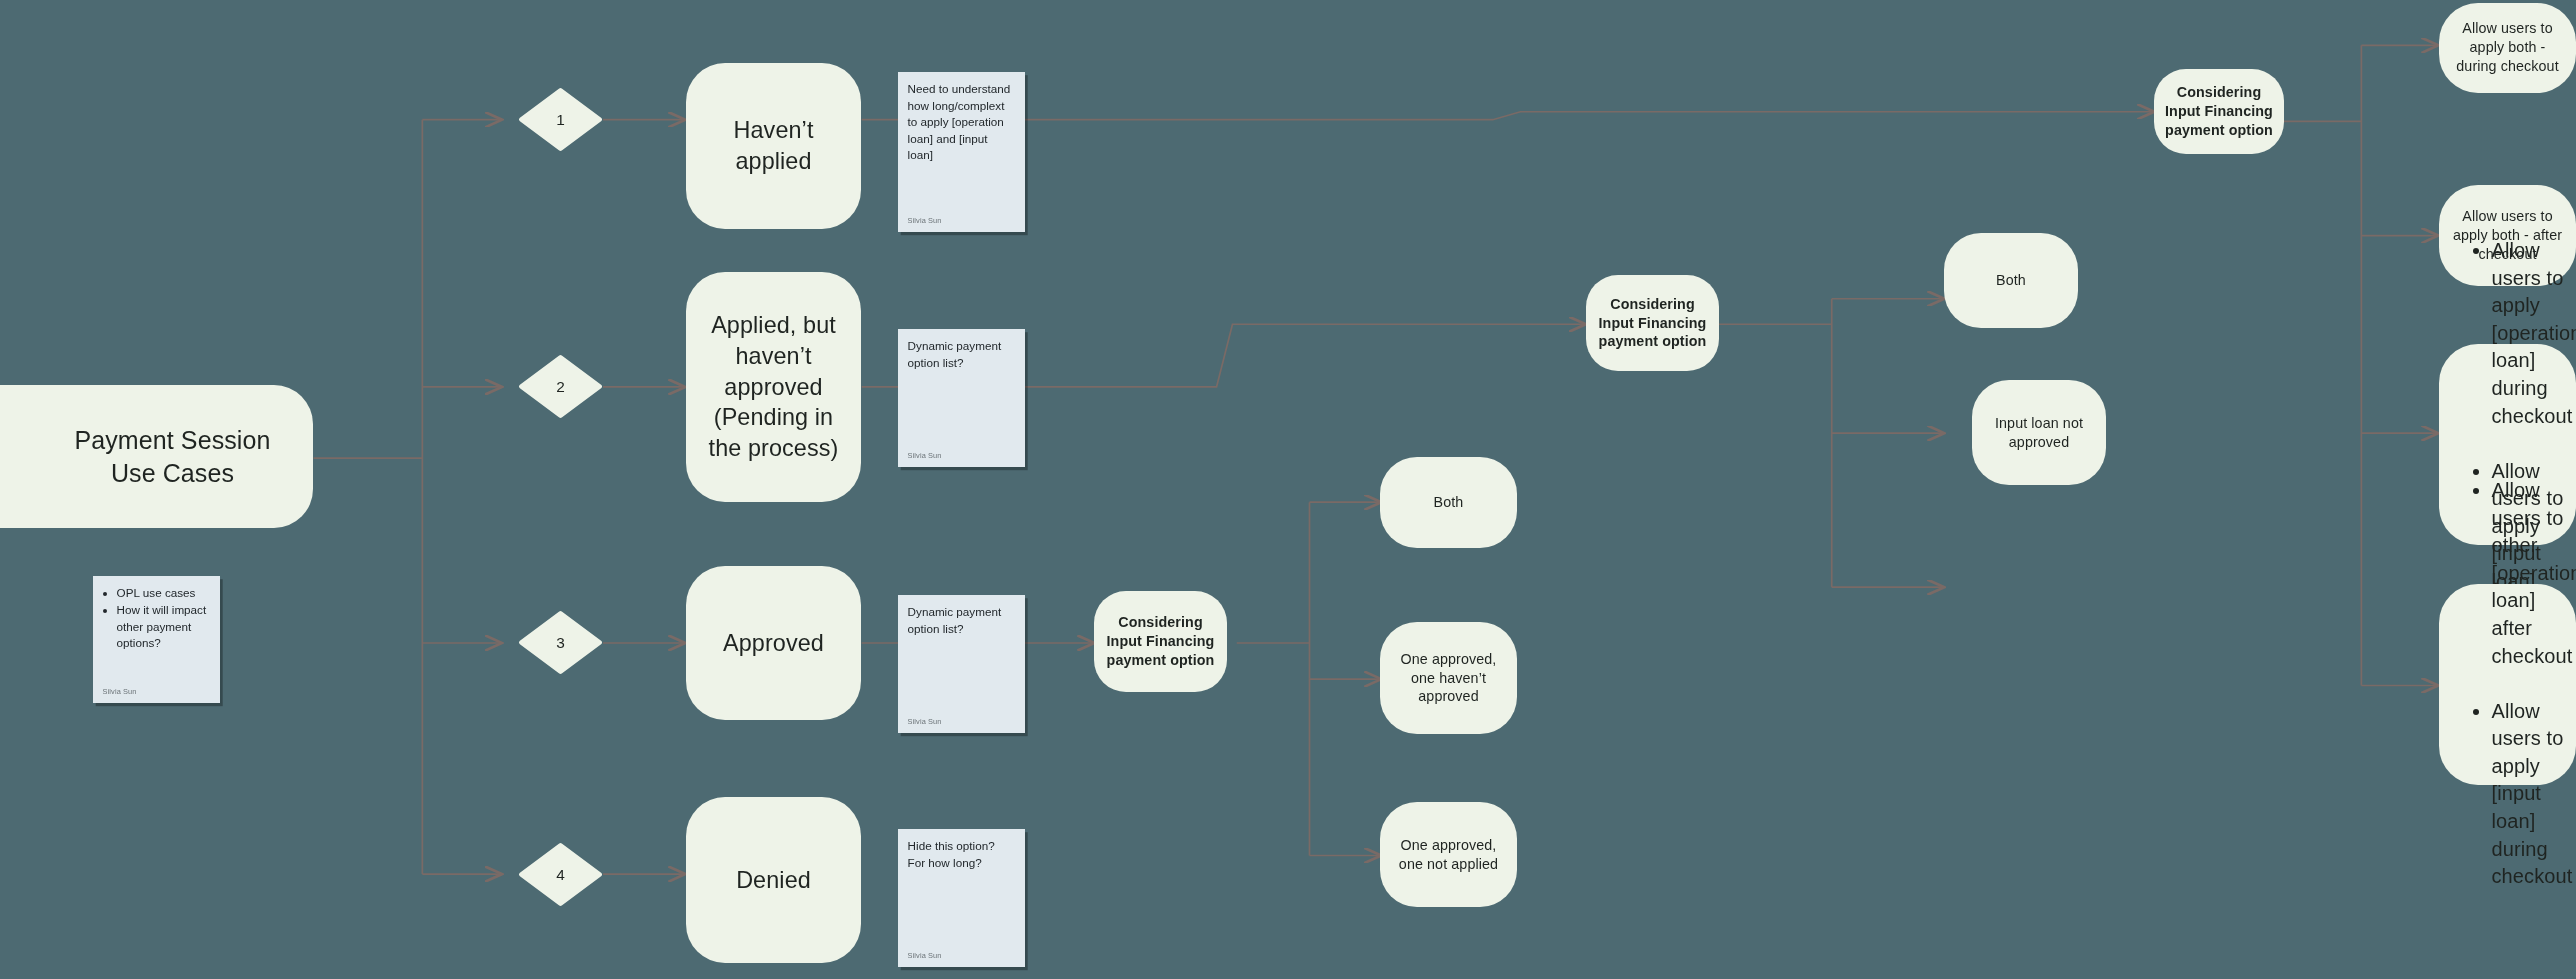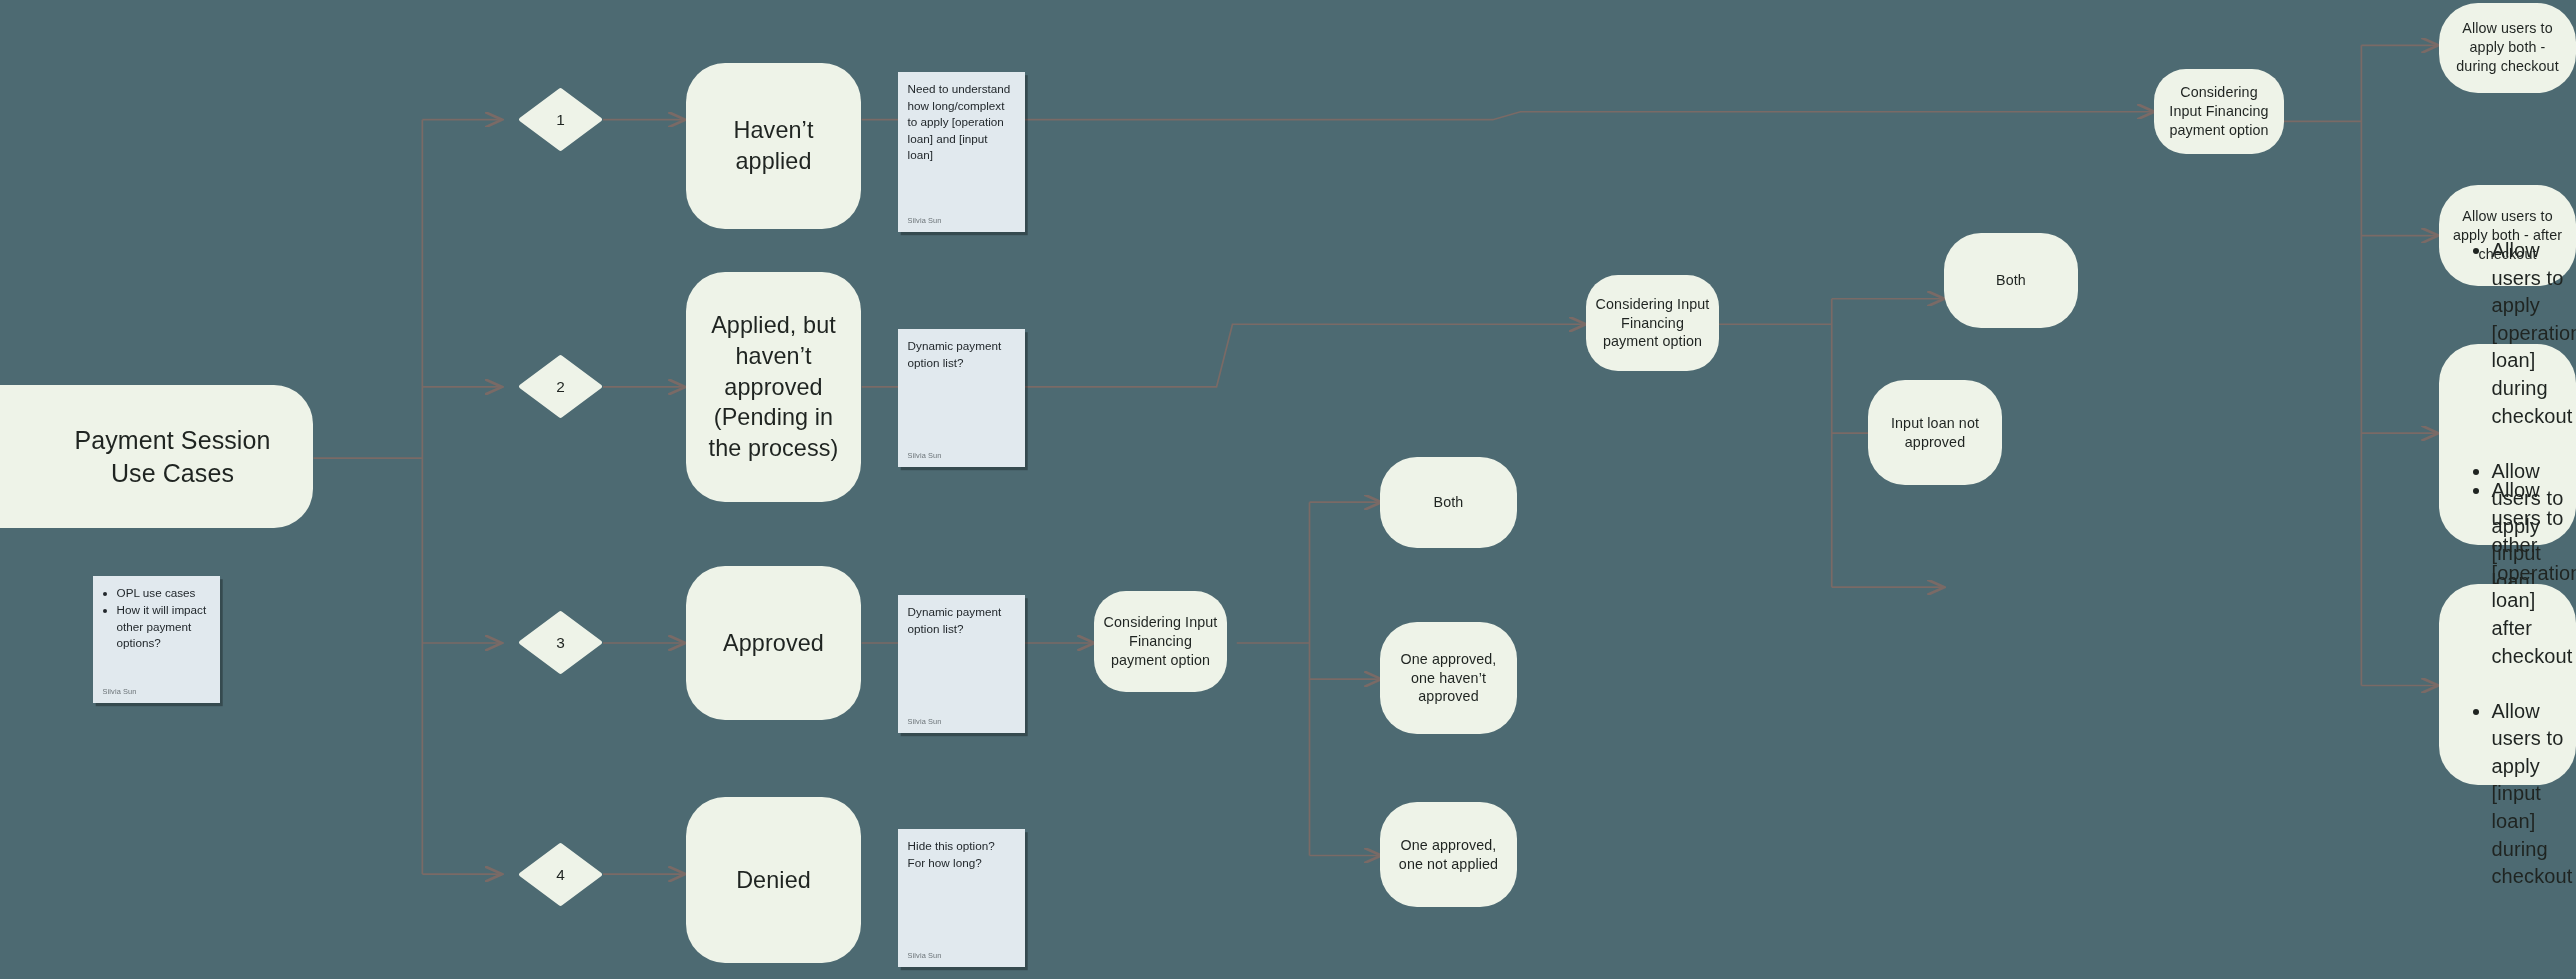--- a/index.html
+++ b/index.html
@@ -87,21 +87,21 @@
   .sticky li { margin: 0 0 0.5px 0; }
   .sticky .author {
     position: absolute;
     left: 9.6px; bottom: 5.3px;
     font-size: 7.4px;
     color: #6b7377;
     letter-spacing: 0.1px;
   }
 
   
-  .midnode   { font-size: 14.3px; font-weight: 400; }
+  .midnode   { font-size: 14.3px; font-weight: 700; }
   .outnode   { font-size: 14.3px; font-weight: 400; }
   .rightnode { font-size: 14.3px; font-weight: 400; }
 
   .bulletnode { font-size: 20px; padding-left: 28px; }
   .bulletnode ul { margin: 0; padding-left: 16px; text-align: left; }
   .bulletnode li { margin: 0 0 1.1px 0; line-height: 1.38; }
 </style>
 </head>
 <body style="background: rgb(77, 106, 114);">
 
@@ -257,21 +257,21 @@
 approved</div>
   </div>
   <div class="node rrect-pill outnode" style="left: 1380px; top: 802px; width: 137px; height: 105px; background: rgb(238, 243, 232);">
     <div class="txt">One approved,
 one not applied</div>
   </div>
 
   <div class="node rrect-pill outnode" style="left: 1944px; top: 233px; width: 134px; height: 95px; background: rgb(238, 243, 232);">
     <div class="txt">Both</div>
   </div>
-  <div class="node rrect-pill outnode" style="left: 1868px; top: 380px; width: 134px; height: 105px; background: rgb(238, 243, 232);">
+  <div class="node rrect-pill outnode" style="left: 1972px; top: 380px; width: 134px; height: 105px; background: rgb(238, 243, 232);">
     <div class="txt">Input loan not
 approved</div>
   </div>
 
   <div class="node rrect-lg rightnode" style="left: 2439px; top: 2.7px; width: 137px; height: 90px; background: rgb(238, 243, 232);">
     <div class="txt">Allow users to
 apply both -
 during checkout</div>
   </div>
 

